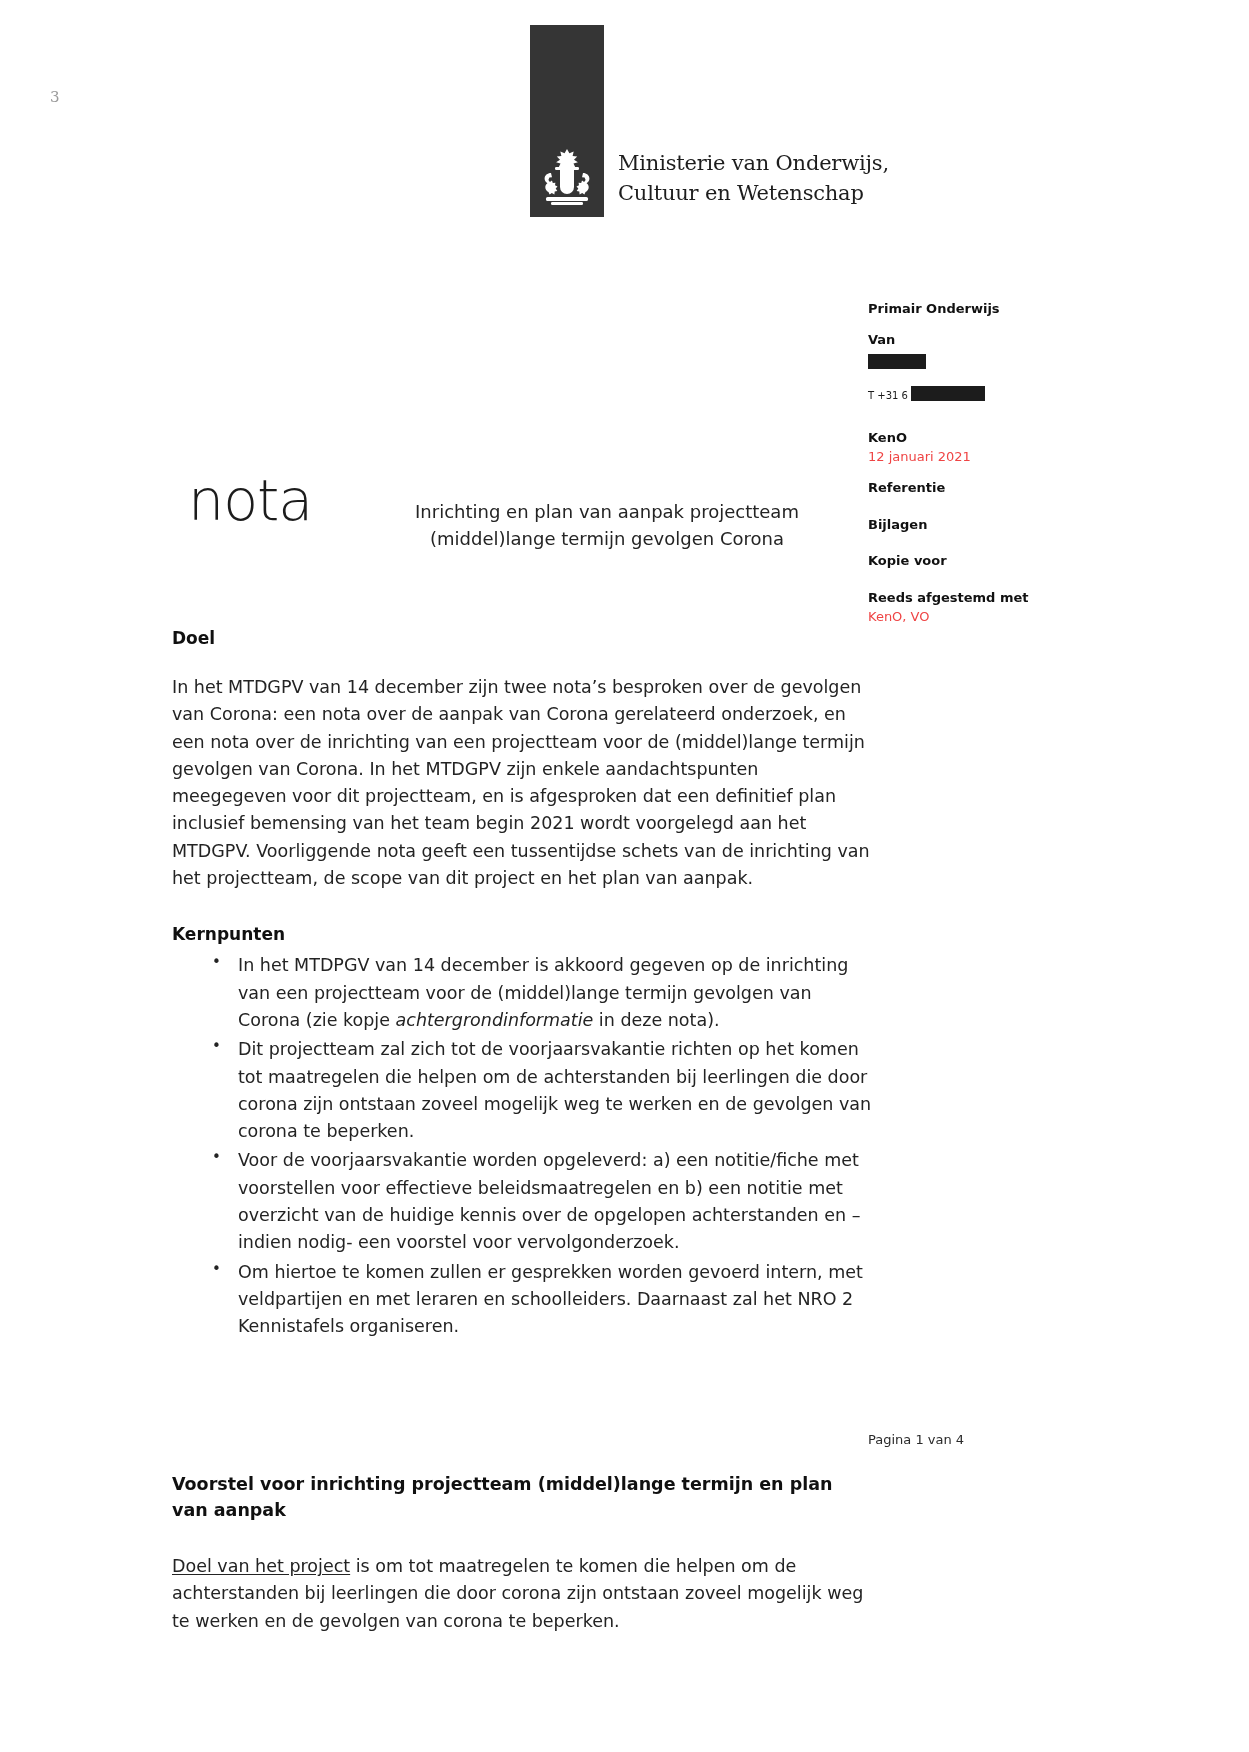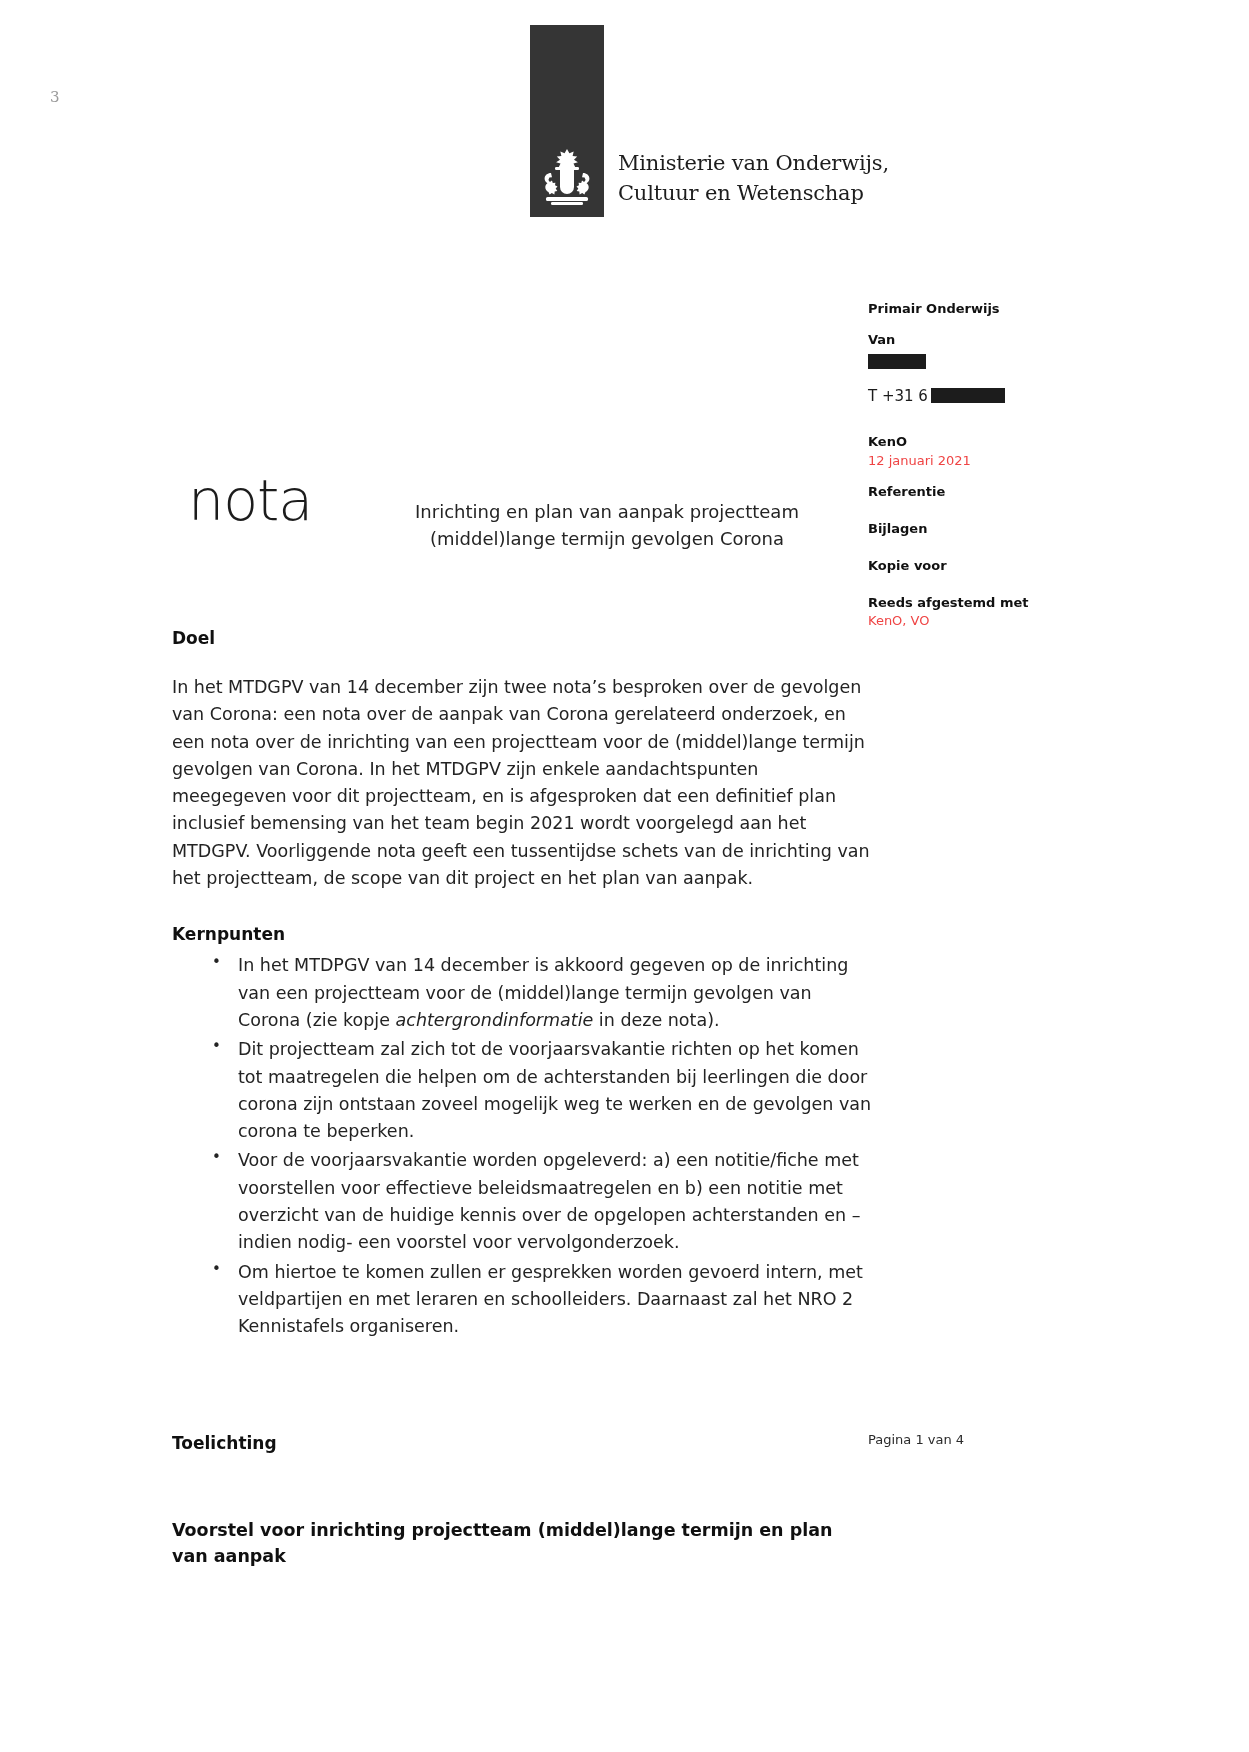--- a/index.html
+++ b/index.html
@@ -107,21 +107,21 @@
   .meta .grp.tight { margin-bottom: 12px; }
   .meta .grp.loose { margin-bottom: 26px; }
   .redaction {
     display: inline-block;
     background: #1c1c1c;
     height: 15px;
     vertical-align: -2px;
   }
   .redaction.name { width: 58px; margin-top: 4px; }
   .redaction.phone { width: 74px; margin-left: 3px; }
-  .phone-line { margin-top: 13px; font-size: 15px; white-space: nowrap; }
+  .phone-line { margin-top: 13px; font-size: 10px; white-space: nowrap; }
 
   
   .masthead {
     position: absolute;
     left: 172px;
     top: 472px;
     width: 700px;
   }
   .nota-word {
     position: absolute;
@@ -292,24 +292,24 @@
       <li>
         <span>Voor de voorjaarsvakantie worden opgeleverd: a) een notitie/fiche met voorstellen voor effectieve beleidsmaatregelen en b) een notitie met overzicht van de huidige kennis over de opgelopen achterstanden en – indien nodig- een voorstel voor vervolgonderzoek.</span>
       </li>
       <li>
         <span>Om hiertoe te komen zullen er gesprekken worden gevoerd intern, met veldpartijen en met leraren en schoolleiders. Daarnaast zal het NRO 2 Kennistafels organiseren.</span>
       </li>
     </ul>
 
     <div class="spacer-lg"></div>
 
-    <h2 class="sec">Toelichting</h2>
 
     <div class="spacer-md"></div>
 
     <h2 class="subhead">Voorstel voor inrichting projectteam (middel)lange termijn en plan van aanpak</h2>
 
+    <p class="para"><span class="u">Doel van het project</span><span> is om tot maatregelen te komen die helpen om de achterstanden bij leerlingen die door corona zijn ontstaan zoveel mogelijk weg te werken en de gevolgen van corona te beperken.</span></p>
 
   </div>
 
   <div class="footer">Pagina 1 van 4</div>
 
 </div>
 
 </body></html>

